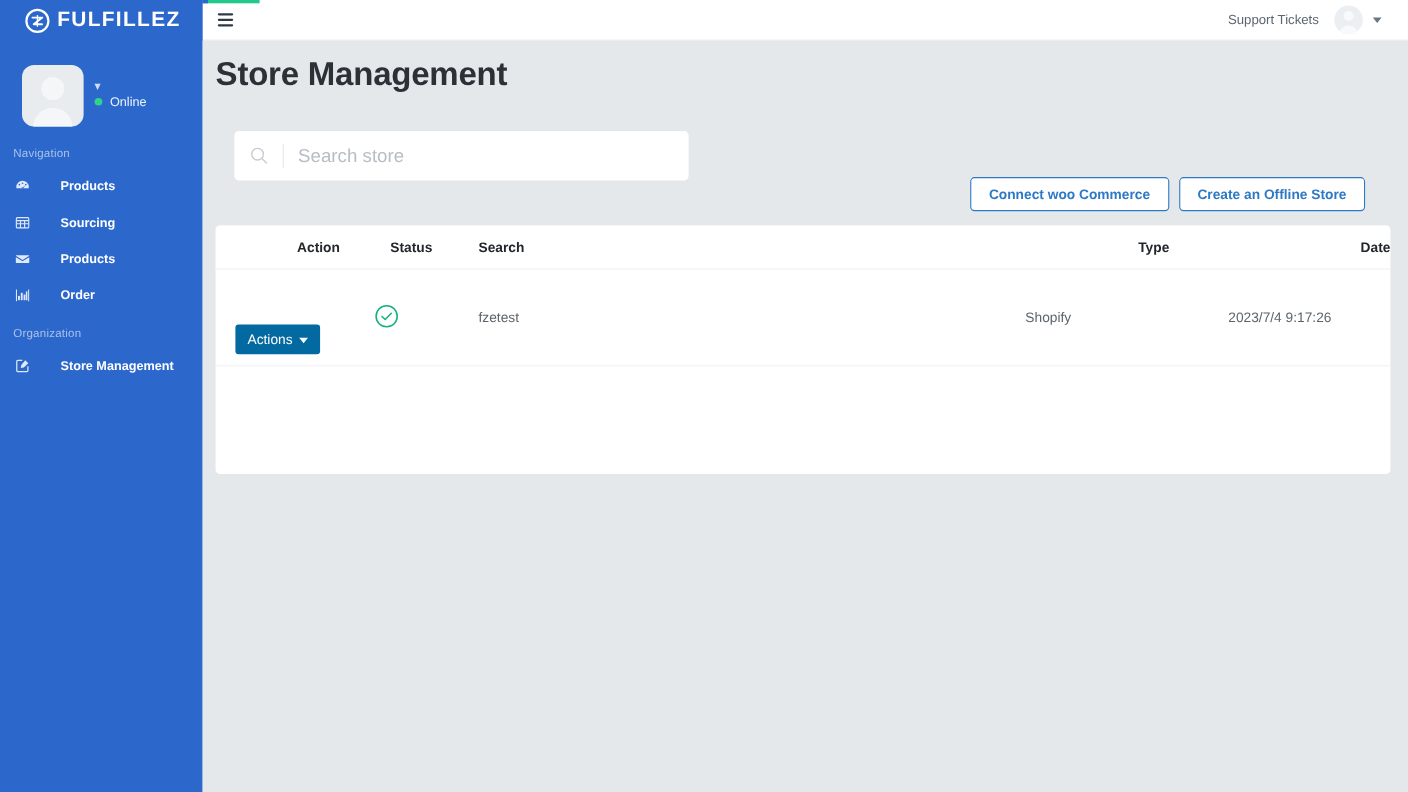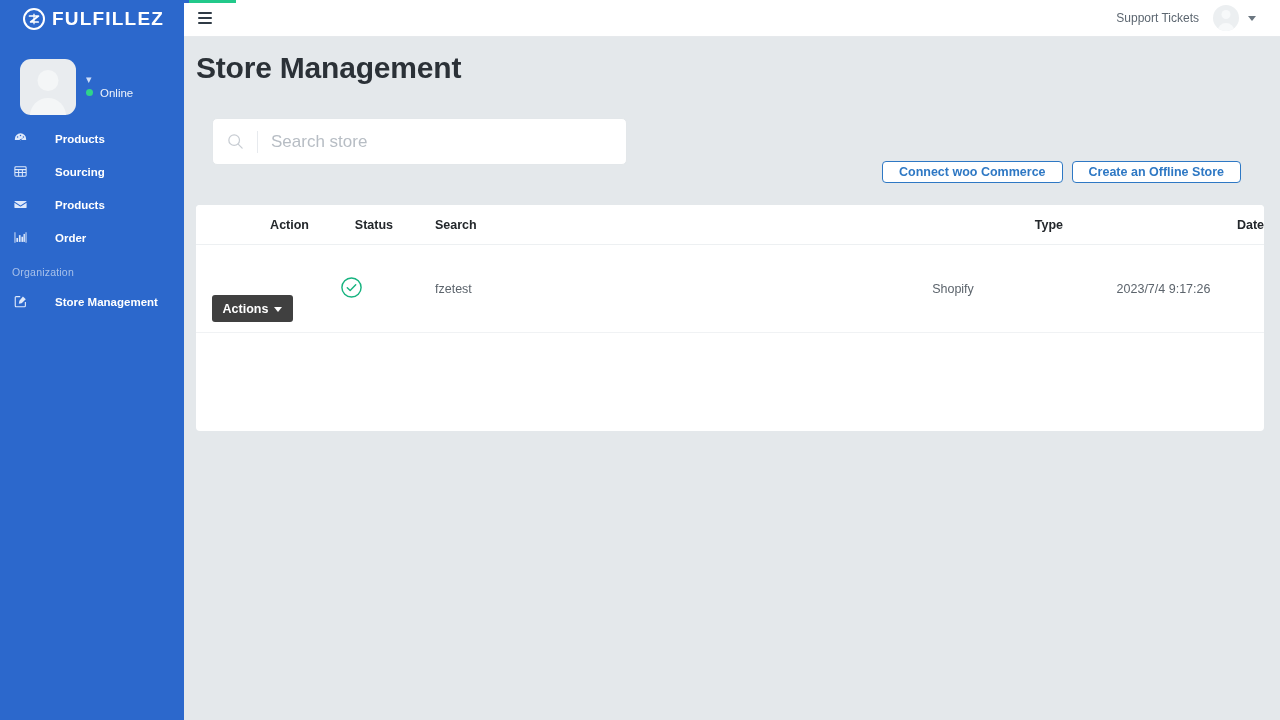--- a/index.html
+++ b/index.html
@@ -284,21 +284,21 @@
   }
   .btn-outline {
     background: #ffffff;
     border: 1px solid #2e78c4;
     border-radius: 4px;
     color: #2e78c4;
     font-family: "Liberation Sans", sans-serif;
     font-size: 12.5px;
     font-weight: 700;
     padding: 0 16px;
-    height: 22px;
+    height: 31px;
     cursor: pointer;
     white-space: nowrap;
   }
 
   .card {
     position: absolute;
     left: 12px; top: 168px;
     width: 1068px;
     height: 226px;
     background: #ffffff;
@@ -334,27 +334,27 @@
   .col-status { width: 84px; }
   .col-store  { width: 260px; text-align: left !important; }
   .col-spacer { width: 190px; }
   .col-type   { width: 220px; }
   .col-date   { width: 201px; }
 
   th.col-store { text-align: left !important; padding-left: 42px !important; }
   td.col-store { text-align: left !important; padding-left: 42px !important; }
 
   .btn-actions {
-    background: #404040;
+    background: #0369a1;
     border: none;
     border-radius: 3px;
     color: #ffffff;
     font-family: "Liberation Sans", sans-serif;
     font-size: 12.5px;
-    font-weight: 700;
+    font-weight: 400;
     height: 27px;
     padding: 0 11px;
     display: inline-flex;
     align-items: center;
     gap: 6px;
     cursor: pointer;
     margin-top: 40px;
   }
   .btn-actions .chev {
     width: 0; height: 0;
@@ -394,20 +394,21 @@
     </div>
     <div class="profile-meta">
       <div class="profile-caret">▾</div>
       <div class="status-line">
         <span class="status-dot"></span>
         <span class="status-label">Online</span>
       </div>
     </div>
   </div>
 
+  <div class="nav-section-title">Navigation</div>
 
   <div class="nav-item">
     <span class="nav-icon">
       <svg width="15" height="15" viewBox="0 0 16 16" fill="currentColor">
         <path d="M8 2.5A6 6 0 0 0 2 8.5v1.2h12V8.5a6 6 0 0 0-6-6zm-3.1 3a.8.8 0 1 1 0 1.6.8.8 0 0 1 0-1.6zm6.2 0a.8.8 0 1 1 0 1.6.8.8 0 0 1 0-1.6zM8 4.1a.8.8 0 1 1 0 1.6.8.8 0 0 1 0-1.6zM8 8.9l2.8-1.5-2.2 2.3a.85.85 0 0 1-1.2-1.2z"></path>
       </svg>
     </span>
     <span class="nav-label">Products</span>
   </div>
 

